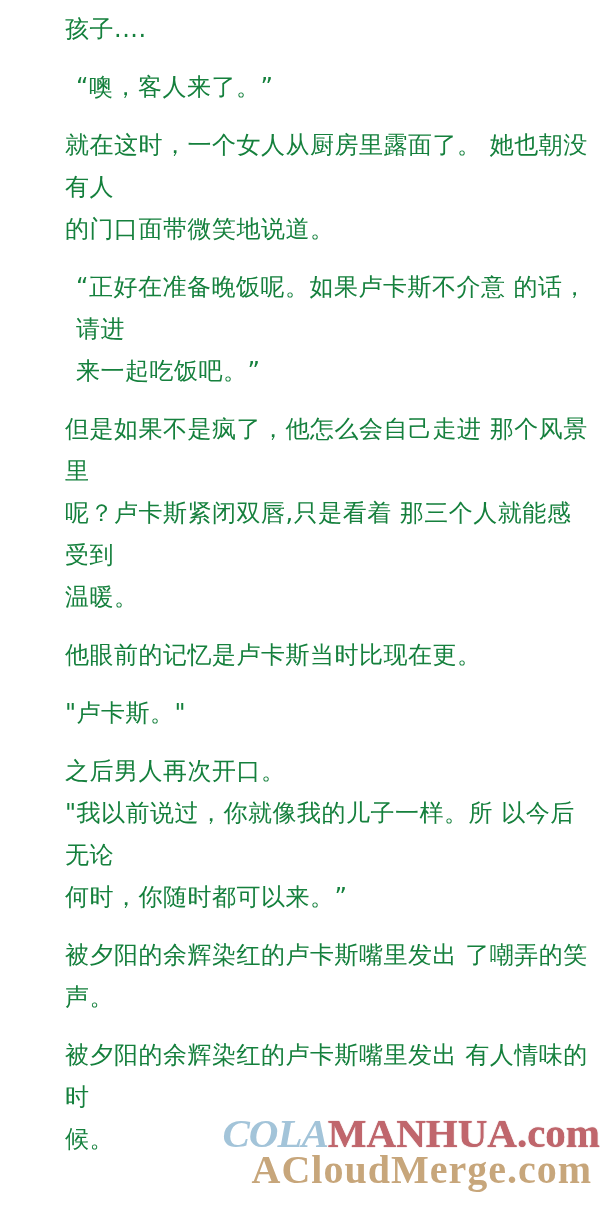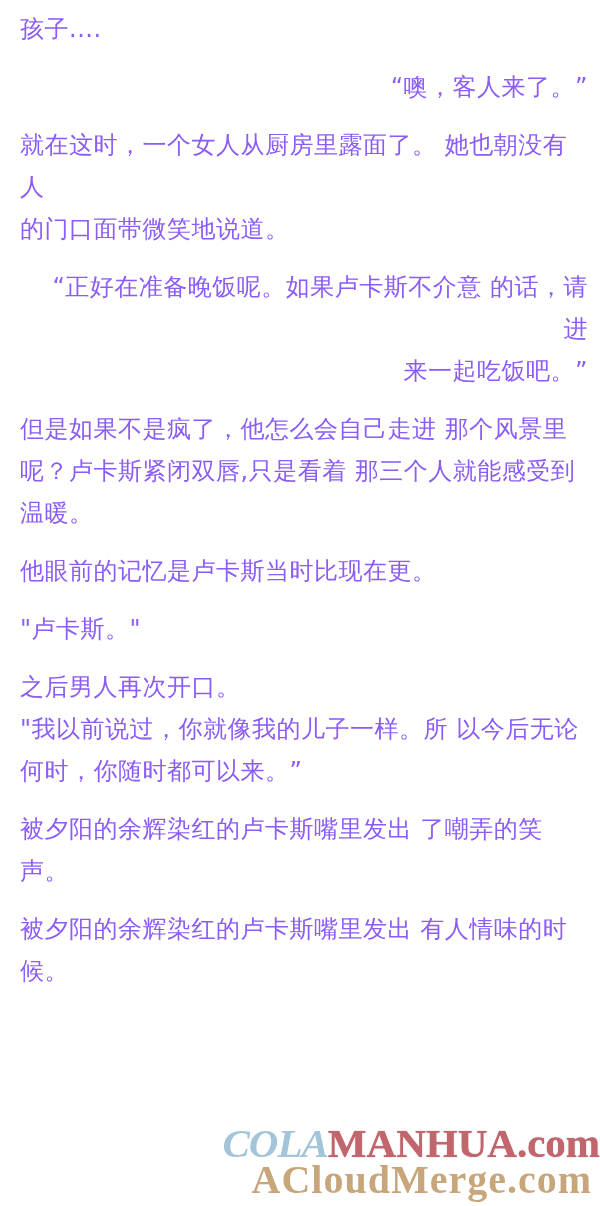--- a/index.html
+++ b/index.html
@@ -10,40 +10,40 @@
     width: 600px;
     height: 1206px;
     background: #ffffff;
     position: relative;
     overflow: hidden;
     font-family: "DejaVu Sans", sans-serif;
   }
   .content {
     position: relative;
     padding: 8px 12px 0 20px;
-    color: #8b5cf6;
+    color: #15803d;
     font-size: 24px;
     line-height: 42px;
     z-index: 1;
+    margin-left: 45px;
   }
   .paragraph {
     margin: 0 0 16px 0;
     white-space: pre-line;
     letter-spacing: 0.5px;
   }
   .paragraph.indent {
     padding-left: 11px;
-    text-align: right;
   }
   
   .watermark {
     position: absolute;
     left: 0;
     right: 0;
-    bottom: 6px;
+    bottom: 16px;
     text-align: right;
     mix-blend-mode: multiply;
     z-index: 2;
     pointer-events: none;
     line-height: 1;
   }
   .wm-line1 {
     font-family: "Liberation Serif", serif;
     font-weight: bold;
     font-size: 41px;

